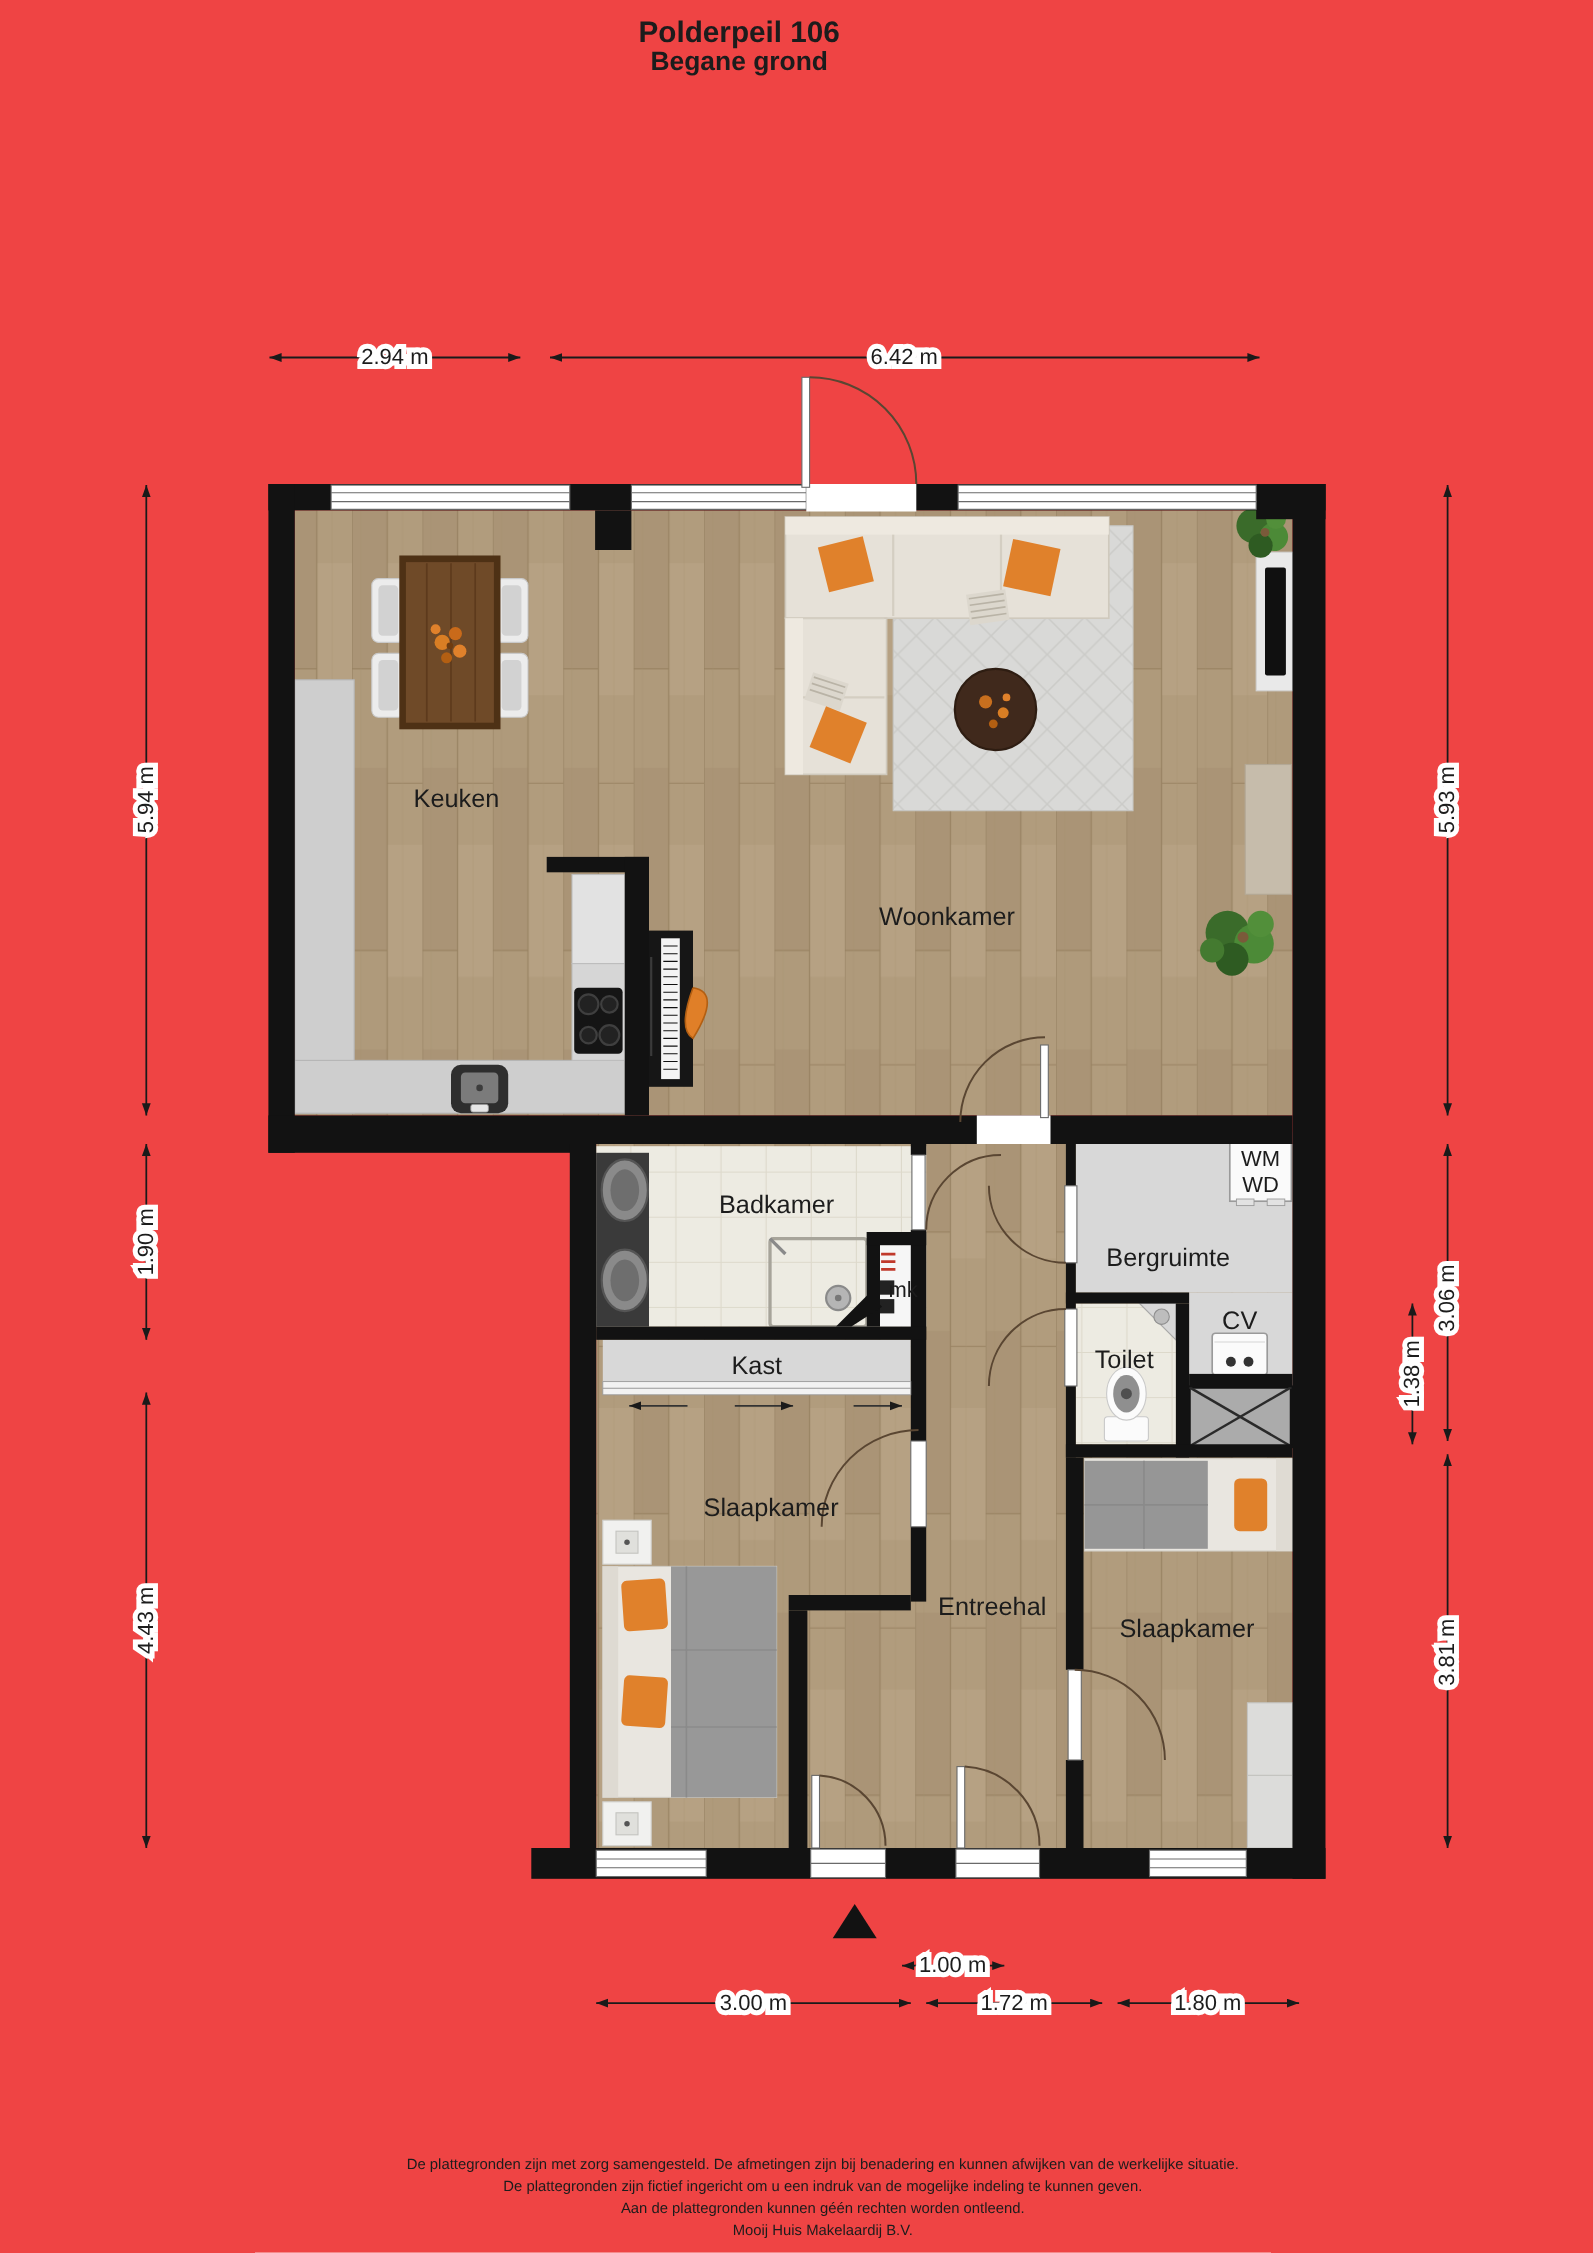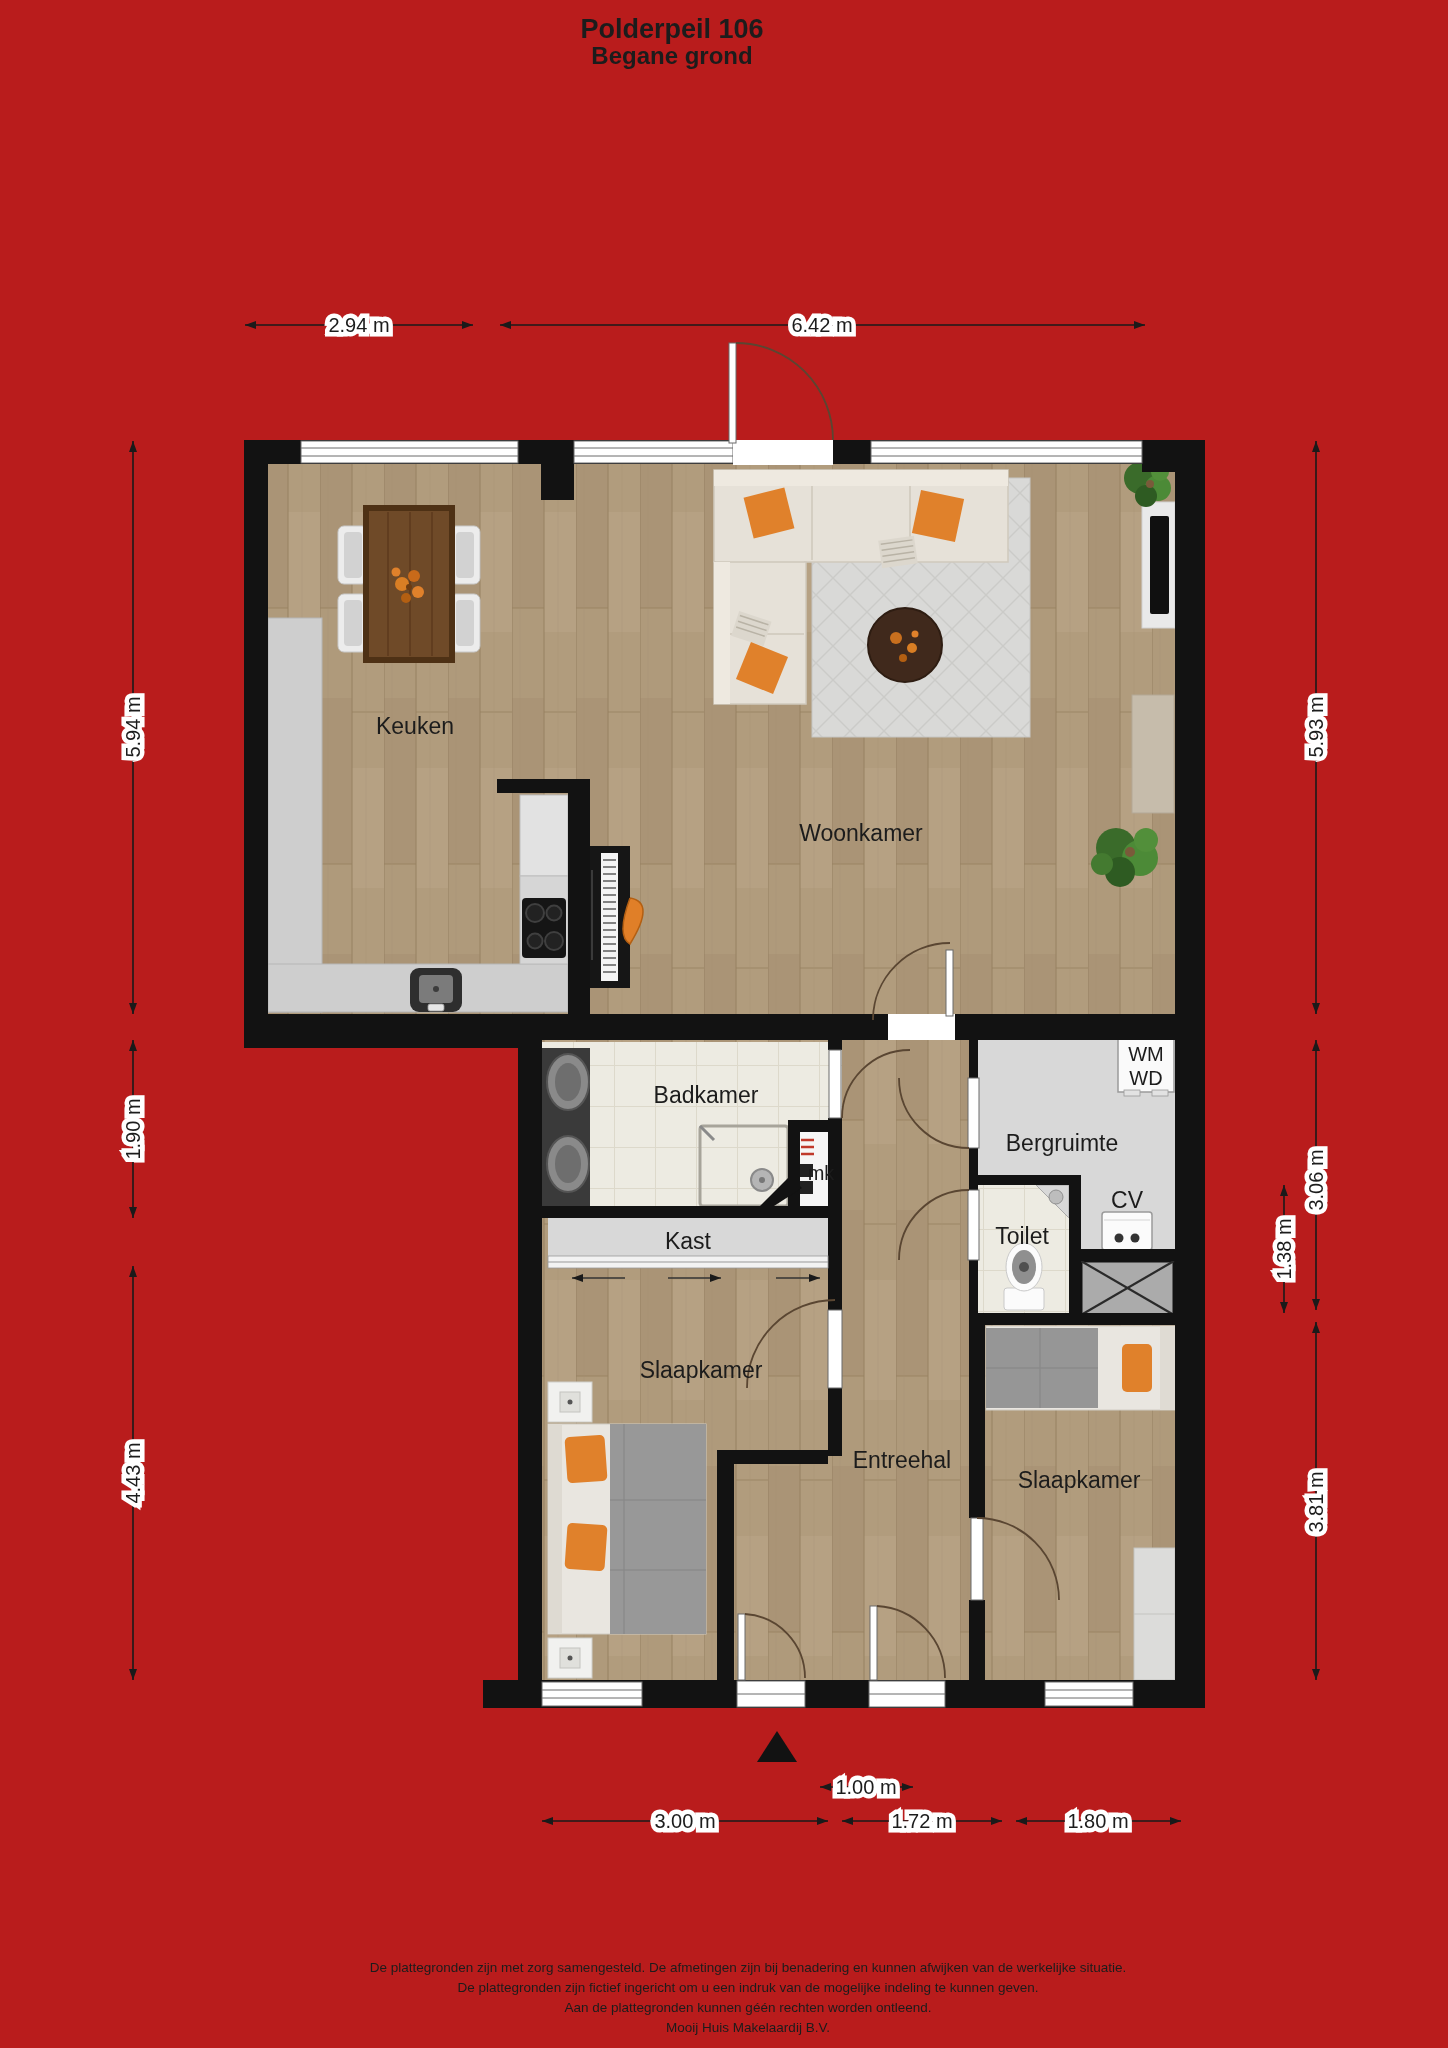--- a/index.html
+++ b/index.html
@@ -1,16 +1,16 @@
 <!DOCTYPE html>
 <html><head>
 <meta charset="utf-8">
 <style>
   html,body{margin:0;padding:0;background:#ffffff;}
-  .page{width:1448px;height:2048px;position:relative;background:#b91c1c;font-family:"Liberation Sans",sans-serif;}
+  .page{width:1448px;height:2048px;position:relative;background:#ef4444;font-family:"Liberation Sans",sans-serif;}
   svg{display:block}
   text{font-family:"Liberation Sans",sans-serif;fill:#1c1c1c;}
   .title-line{font-weight:bold;font-size:27px;}
   .title-line2{font-weight:bold;font-size:24px;}
   .room-label{font-size:23px;}
   .fixture-label{font-size:20px;}
   .dim-label{font-size:20px;paint-order:stroke;stroke:#ffffff;stroke-width:9px;}
   .footer-line{font-size:13.5px;}
   .dimline{stroke:#1a1a1a;stroke-width:1.6;}
   .winline{stroke:#6a6a6a;stroke-width:1;}

